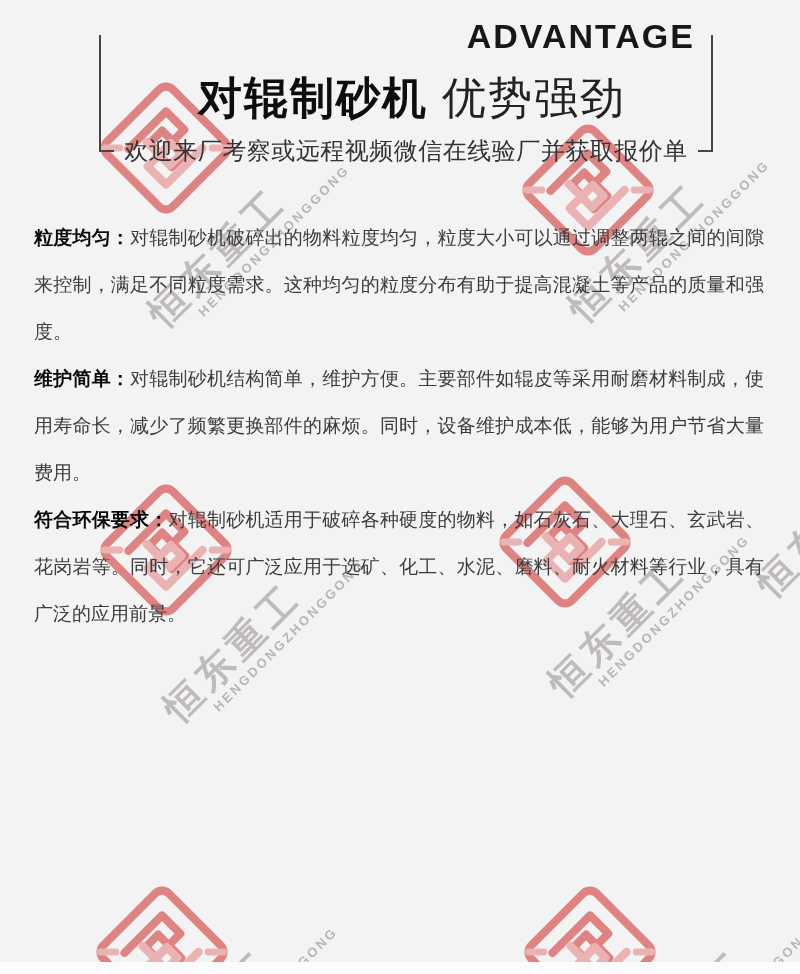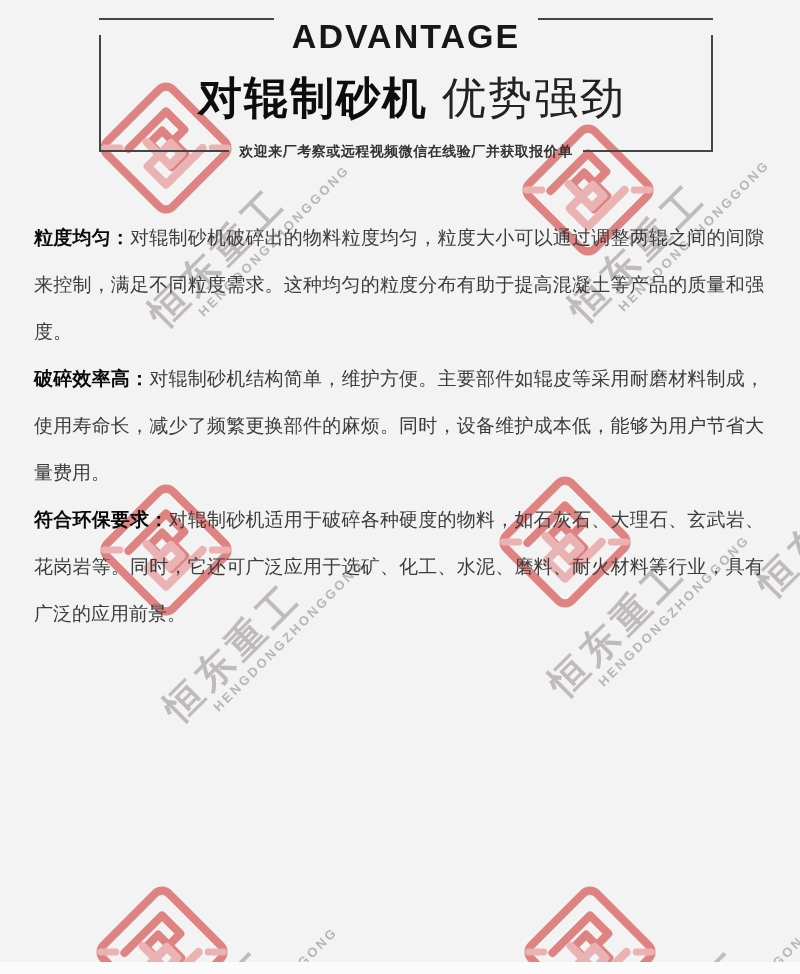--- a/index.html
+++ b/index.html
@@ -10,28 +10,28 @@
   
   .wm{position:absolute;pointer-events:none;z-index:1;}
   .wm-logo{width:136px;height:136px;opacity:.72;}
   .wm-text{transform:rotate(-45deg);white-space:nowrap;}
   .wm-cn{font-size:38px;font-weight:700;letter-spacing:6px;color:rgba(141,132,132,0.50);line-height:42px;}
   .wm-en{font-size:13px;font-weight:700;letter-spacing:2.6px;color:rgba(141,132,132,0.55);padding-left:36px;line-height:16px;}
 
   
   .hdr{position:absolute;z-index:2;}
   .rule{flex:1;height:2px;background:#454545;}
-  .adv-row{left:99px;width:614px;top:18px;display:flex;align-items:flex-start;}
+  .adv-row{left:99px;width:614px;top:18px;display:flex;align-items:flex-end;flex-direction:column;}
   .adv-txt{font-size:34px;font-weight:700;letter-spacing:2px;color:#171717;padding:0 18px;line-height:36px;}
   .frame-v{position:absolute;top:35px;width:2px;height:117px;background:#454545;z-index:2;}
   .title-row{left:0;width:800px;top:72px;text-align:center;font-size:44px;line-height:52px;white-space:nowrap;padding-left:12px;}
   .title-bold{font-weight:900;color:#0d0d0d;letter-spacing:2px;}
   .title-light{font-weight:400;color:#222;letter-spacing:2px;}
   .sub-row{left:99px;width:614px;top:138px;display:flex;align-items:center;}
-  .sub-txt{font-size:14px;color:#333;padding:0 10px;line-height:26px;letter-spacing:.5px;font-weight:bold;}
+  .sub-txt{font-size:24px;color:#333;padding:0 10px;line-height:26px;letter-spacing:.5px;}
 
   
   .copy{position:absolute;left:34px;width:730px;top:214px;z-index:2;}
   .copy p{margin:0;font-size:19px;line-height:47px;color:#3c3c3c;text-align:justify;text-justify:inter-ideograph;}
   .copy p strong{color:#0a0a0a;font-weight:700;}
 </style>
 </head>
 <body>
 
 <svg width="0" height="0" style="position:absolute" aria-hidden="true">
@@ -111,20 +111,20 @@
     </div>
 
     <div class="hdr sub-row">
       <span class="rule"></span>
       <span class="sub-txt">欢迎来厂考察或远程视频微信在线验厂并获取报价单</span>
       <span class="rule"></span>
     </div>
 
     <div class="copy">
       <p><strong>粒度均匀：</strong><span>对辊制砂机破碎出的物料粒度均匀，粒度大小可以通过调整两辊之间的间隙来控制，满足不同粒度需求。这种均匀的粒度分布有助于提高混凝土等产品的质量和强度。</span></p>
-      <p><strong>破碎效率高：</strong><span>对辊制砂机结构简单，维护方便。主要部件如辊皮等采用耐磨材料制成，使用寿命长，减少了频繁更换部件的麻烦。同时，设备维护成本低，能够为用户节省大量费用。</span></p>
+      <p><strong>维护简单：</strong><span>对辊制砂机结构简单，维护方便。主要部件如辊皮等采用耐磨材料制成，使用寿命长，减少了频繁更换部件的麻烦。同时，设备维护成本低，能够为用户节省大量费用。</span></p>
       <p><strong>符合环保要求：</strong><span>对辊制砂机适用于破碎各种硬度的物料，如石灰石、大理石、玄武岩、花岗岩等。同时，它还可广泛应用于选矿、化工、水泥、磨料、耐火材料等行业，具有广泛的应用前景。</span></p>
 
     </div>
 
   </div>
   <div style="position:absolute;left:0;top:962px;width:800px;height:12px;background:#fafbfa;"></div>
 </div>
 
 </body></html>

